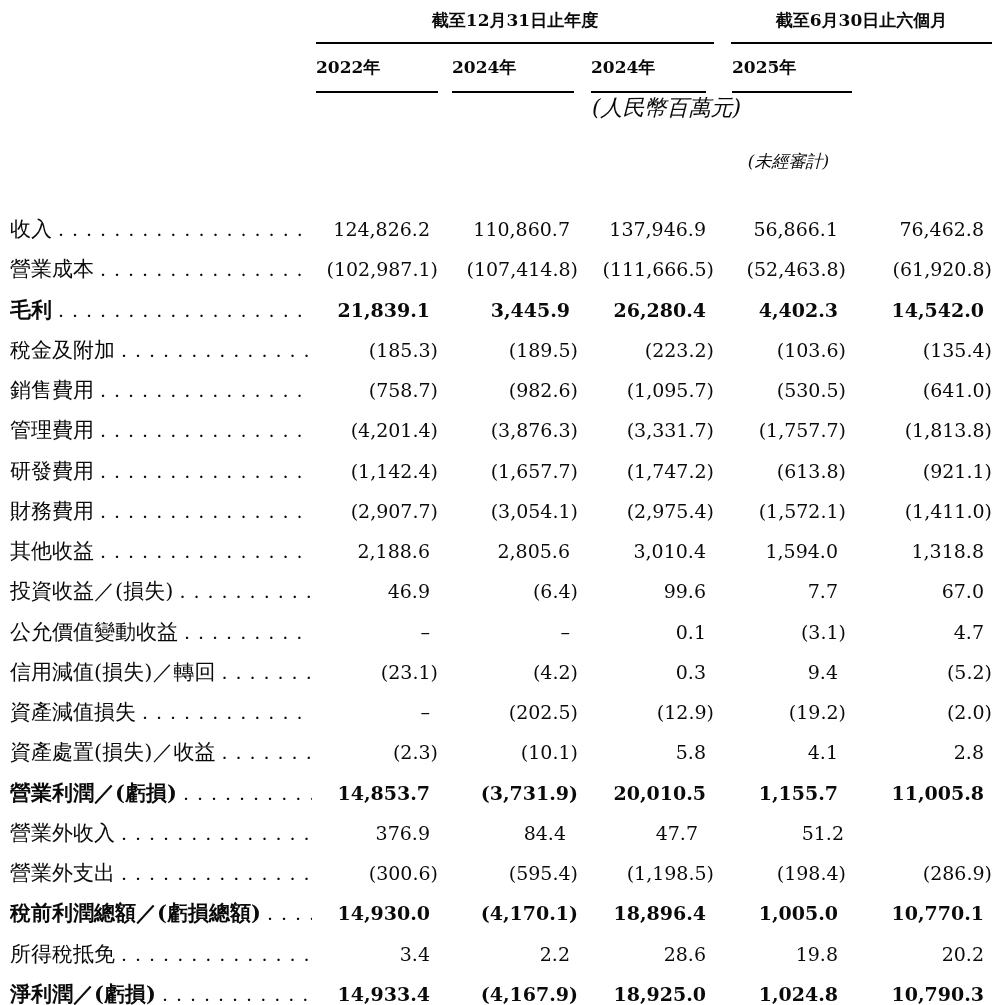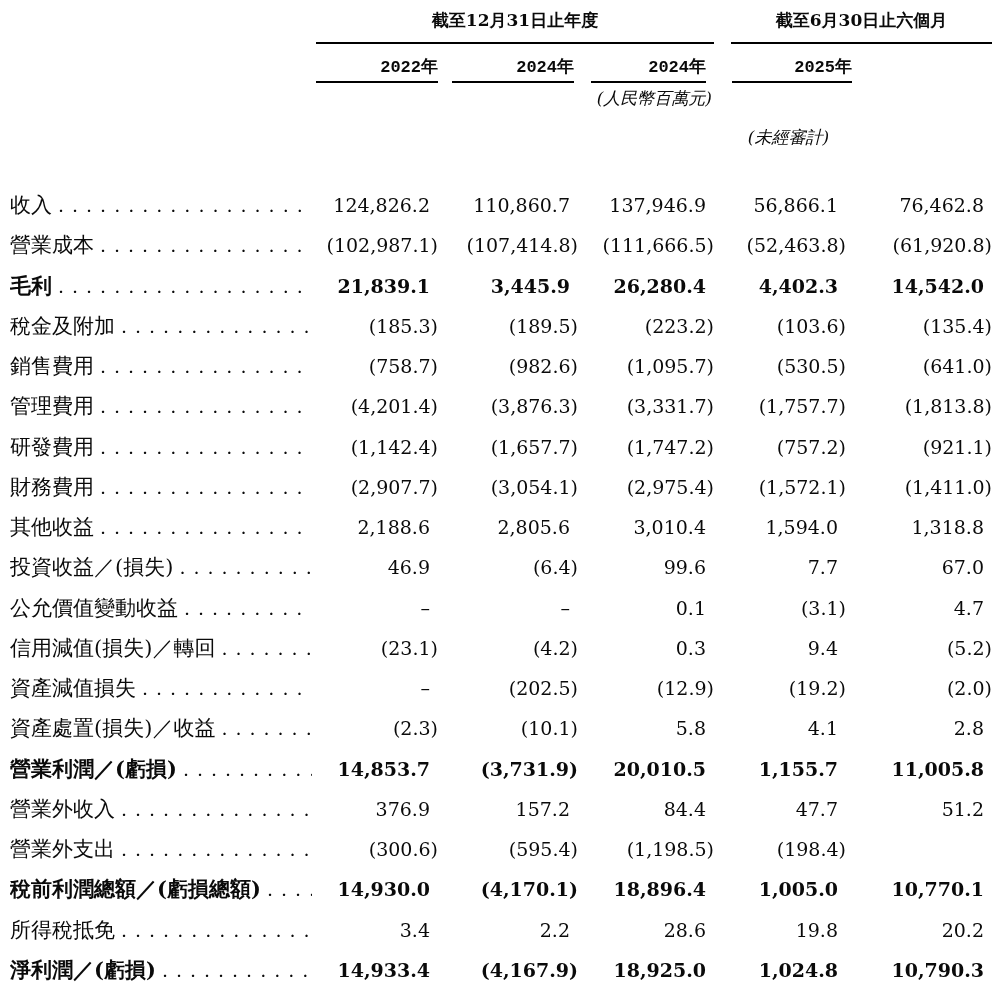--- a/index.html
+++ b/index.html
@@ -22,27 +22,26 @@
 
   
   .grp{
     text-align:center;font-weight:bold;font-size:17px;line-height:24px;
     padding-top:8px;padding-bottom:10px;border-bottom:2.5px solid #000;
     white-space:nowrap;
   }
   .g1{width:398px;margin-left:4px;}
   .g2{width:261px;margin-left:17px;}
   .yr{
-    text-align:right;font-weight:bold;font-size:17px;line-height:23px;
-    padding-top:12px;padding-bottom:2px;border-bottom:2px solid #000;
+    text-align:left;font-weight:bold;font-size:17px;line-height:23px;
+    padding-top:12px;padding-bottom:12px;border-bottom:2px solid #000;
     box-sizing:content-box;
-    font-family:Liberation Mono, monospace;
   }
-  .noterow1 .c3{font-style:italic;font-size:17px;line-height:30px;height:30px;text-align:right;padding-right:2px;box-sizing:border-box;}
-  .noterow2{margin-top:11px;}
+  .noterow1 .c3{font-style:italic;font-size:22px;line-height:30px;height:30px;text-align:right;padding-right:2px;box-sizing:border-box;}
+  .noterow2{margin-top:25px;}
   .noterow2 .c4{font-style:italic;font-size:17px;line-height:26px;height:26px;text-align:center;}
 
   
   .tbody{margin-top:35px;}
   .trow{display:flex;align-items:baseline;height:40.25px;}
   .trow .lbl{font-size:21px;line-height:40.25px;white-space:nowrap;text-align:center;}
   .trow .ldr{
     flex:1;overflow:hidden;white-space:nowrap;margin-left:6px;
     font-size:19px;line-height:40.25px;letter-spacing:8px;color:#0a0a0a;
   }
@@ -159,21 +158,21 @@
         <div class="c c5">(1,813.8)</div>
       </div>
       <div class="trow">
         <div class="lc">
           <span class="lbl">研發費用</span>
           <span class="ldr">............................................................</span>
         </div>
         <div class="c c1">(1,142.4)</div>
         <div class="c c2">(1,657.7)</div>
         <div class="c c3">(1,747.2)</div>
-        <div class="c c4">(757.2)</div>
+        <div class="c c4">(613.8)</div>
         <div class="c c5">(921.1)</div>
       </div>
       <div class="trow">
         <div class="lc">
           <span class="lbl">財務費用</span>
           <span class="ldr">............................................................</span>
         </div>
         <div class="c c1">(2,907.7)</div>
         <div class="c c2">(3,054.1)</div>
         <div class="c c3">(2,975.4)</div>
@@ -256,34 +255,34 @@
         <div class="c c3 np">20,010.5</div>
         <div class="c c4 np">1,155.7</div>
         <div class="c c5 np">11,005.8</div>
       </div>
       <div class="trow">
         <div class="lc">
           <span class="lbl">營業外收入</span>
           <span class="ldr">............................................................</span>
         </div>
         <div class="c c1 np">376.9</div>
-        <div class="c c2 np">157.2</div>
         <div class="c c3 np">84.4</div>
         <div class="c c4 np">47.7</div>
         <div class="c c5 np">51.2</div>
       </div>
       <div class="trow">
         <div class="lc">
           <span class="lbl">營業外支出</span>
           <span class="ldr">............................................................</span>
         </div>
         <div class="c c1">(300.6)</div>
         <div class="c c2">(595.4)</div>
         <div class="c c3">(1,198.5)</div>
         <div class="c c4">(198.4)</div>
+        <div class="c c5">(286.9)</div>
       </div>
       <div class="trow bold">
         <div class="lc">
           <span class="lbl">稅前利潤總額／(虧損總額)</span>
           <span class="ldr">............................................................</span>
         </div>
         <div class="c c1 np">14,930.0</div>
         <div class="c c2">(4,170.1)</div>
         <div class="c c3 np">18,896.4</div>
         <div class="c c4 np">1,005.0</div>

